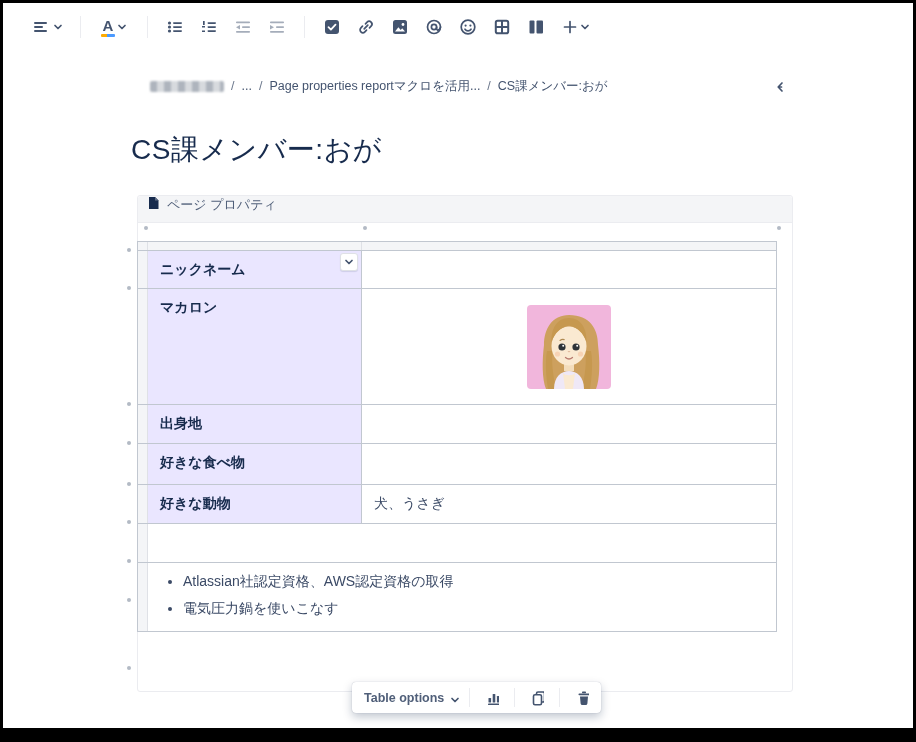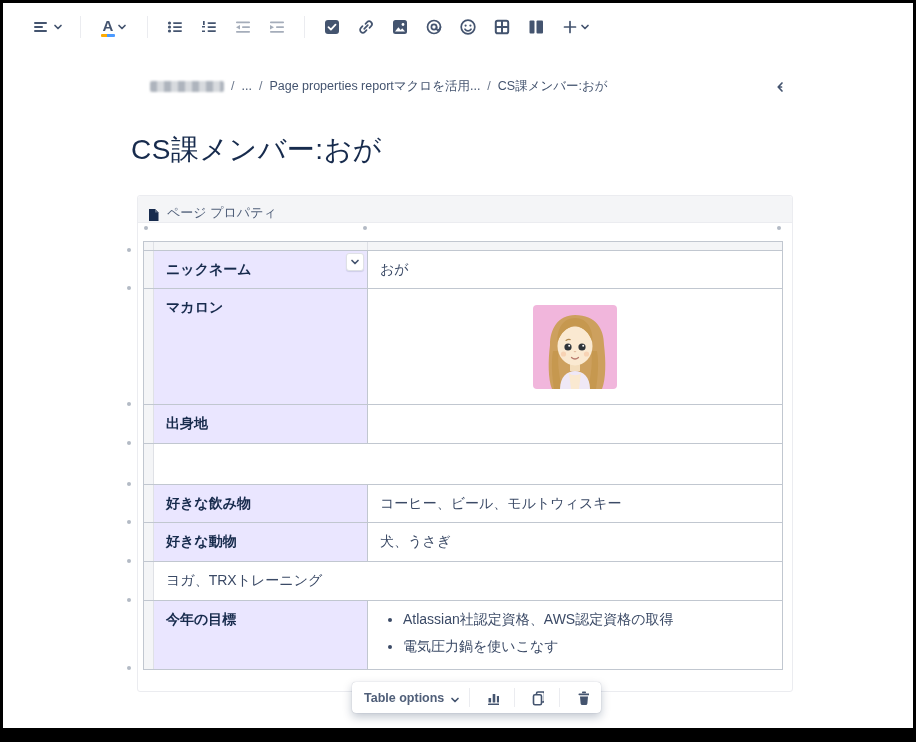--- a/index.html
+++ b/index.html
@@ -25,25 +25,25 @@
   .crumb{color:#44546F;cursor:pointer;}
   .crumb-sep{color:#6B778C;}
   .redacted{width:74px;height:11px;border-radius:2px;background:repeating-linear-gradient(90deg,#aeb4bd 0 7px,#d7dade 7px 14px);filter:blur(1.3px);}
   .expand-btn{position:absolute;right:122px;top:74px;width:22px;height:20px;background:transparent;border:none;display:flex;align-items:center;justify-content:center;cursor:pointer;}
 
   
   .page-title{position:absolute;left:128px;top:128px;font-size:28px;font-weight:500;color:#172B4D;letter-spacing:.5px;}
 
   
   .macro-panel{position:absolute;left:134px;top:192px;width:656px;height:497px;background:#fff;border:1px solid #EBECF0;border-radius:3px;}
-  .macro-header{height:27px;background:#F4F5F7;display:flex;align-items:flex-end;gap:7px;padding:0 9px;border-bottom:1px solid #EBECF0;border-radius:3px 3px 0 0;}
+  .macro-header{height:27px;background:#F4F5F7;display:flex;align-items:flex-start;gap:7px;padding:0 9px;border-bottom:1px solid #EBECF0;border-radius:3px 3px 0 0;}
   .macro-label{font-size:13px;color:#505F79;}
 
   
-  .ptable{position:absolute;left:140px;top:238px;width:640px;border:1px solid #C1C7D0;background:#fff;}
+  .ptable{position:absolute;left:134px;top:238px;width:640px;border:1px solid #C1C7D0;background:#fff;}
   .colctrl{height:9px;background:#F4F5F7;border-bottom:1px solid #C1C7D0;display:flex;}
   .colctrl .cc-corner{width:10px;border-right:1px solid #DFE1E6;}
   .colctrl .cc-h{width:214px;border-right:1px solid #DFE1E6;}
   .trow{display:flex;align-items:stretch;border-bottom:1px solid #C1C7D0;}
   .trow:last-child{border-bottom:none;}
   .rowctrl{width:10px;background:#F4F5F7;border-right:1px solid #DFE1E6;flex:0 0 auto;}
   .hcell{width:214px;flex:0 0 auto;background:#EAE6FF;border-right:1px solid #C1C7D0;padding:10px 12px;font-size:14px;font-weight:bold;color:#172B4D;position:relative;}
   .vcell{flex:1;padding:10px 12px;font-size:14px;color:#3B4A66;}
   .r1{height:38px;} .r2{height:116px;} .r3{height:39px;} .r4{height:41px;}
   .r5{height:38px;} .r6{height:39px;} .r7{height:39px;} .r8{height:68px;}
@@ -232,21 +232,20 @@
     <div class="trow r1">
       <div class="rowctrl"></div>
       <div class="hcell">
         <span>ニックネーム</span>
         <span class="cell-menu">
           <svg width="10" height="10">
                 <path class="icon-stroke" d="M2 3.5l3 3 3-3" stroke-width="1.5"></path>
               </svg>
         </span>
       </div>
-      <div class="vcell">おが</div>
     </div>
 
     <div class="trow r2">
       <div class="rowctrl"></div>
       <div class="hcell">マカロン</div>
       <div class="vcell avatar-cell">
         <svg width="84" height="84" viewBox="0 0 84 84">
           <rect width="84" height="84" rx="4" fill="#F1B6DC"></rect>
           <path d="M42 10C25 10 17 24 17 40c-2 16-2 34 2 44h50c4-10 4-28 2-44 0-16-8-30-29-30z" fill="#CDA05E"></path>
           <path d="M20 46c-2 10-1 26 1 38h8C26 70 24 56 26 46z" fill="#C6984F"></path>
@@ -269,42 +268,36 @@
       </div>
     </div>
 
     <div class="trow r3">
       <div class="rowctrl"></div>
       <div class="hcell">出身地</div>
     </div>
 
     <div class="trow r4">
       <div class="rowctrl"></div>
-    </div>
-
-    <div class="trow r5">
-      <div class="rowctrl"></div>
-      <div class="hcell">好きな飲み物</div>
-      <div class="vcell">コーヒー、ビール、モルトウィスキー</div>
-    </div>
+      <div class="hcell">好きな食べ物</div>
+    </div>
+
 
     <div class="trow r6">
       <div class="rowctrl"></div>
       <div class="hcell">好きな動物</div>
       <div class="vcell">犬、うさぎ</div>
     </div>
 
     <div class="trow r7">
       <div class="rowctrl"></div>
-      <div class="vcell">ヨガ、TRXトレーニング</div>
     </div>
 
     <div class="trow r8">
       <div class="rowctrl"></div>
-      <div class="hcell">今年の目標</div>
       <div class="vcell" style="padding-top:6px;">
         <ul class="goals">
           <li>Atlassian社認定資格、AWS認定資格の取得</li>
           <li>電気圧力鍋を使いこなす</li>
         </ul>
       </div>
     </div>
   </div>
 
   <div class="float-toolbar">

